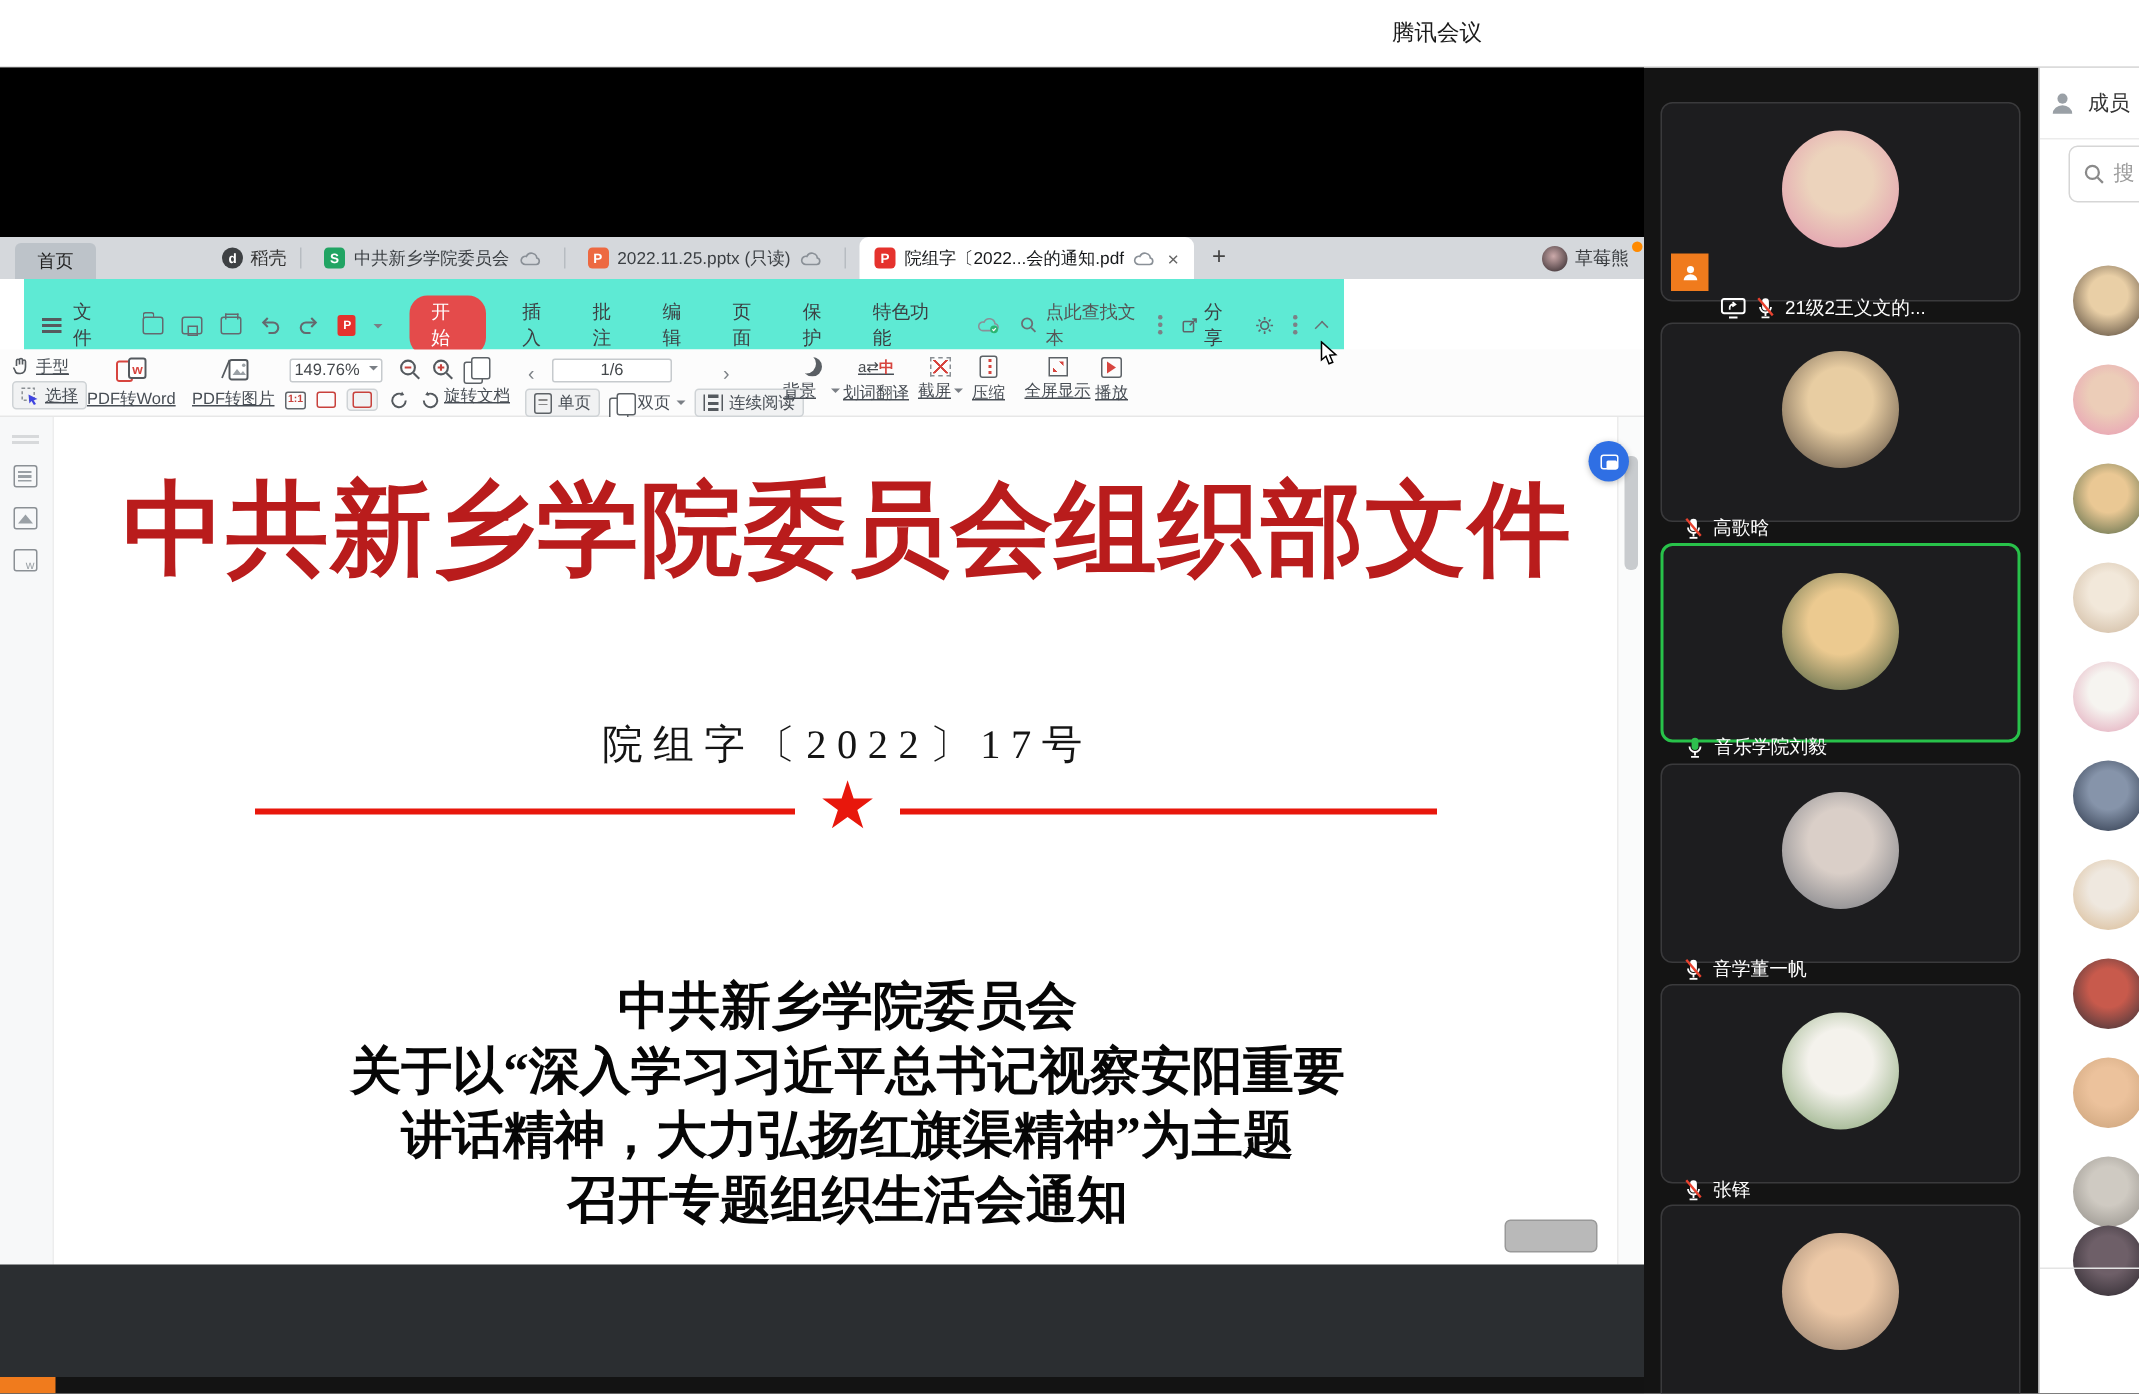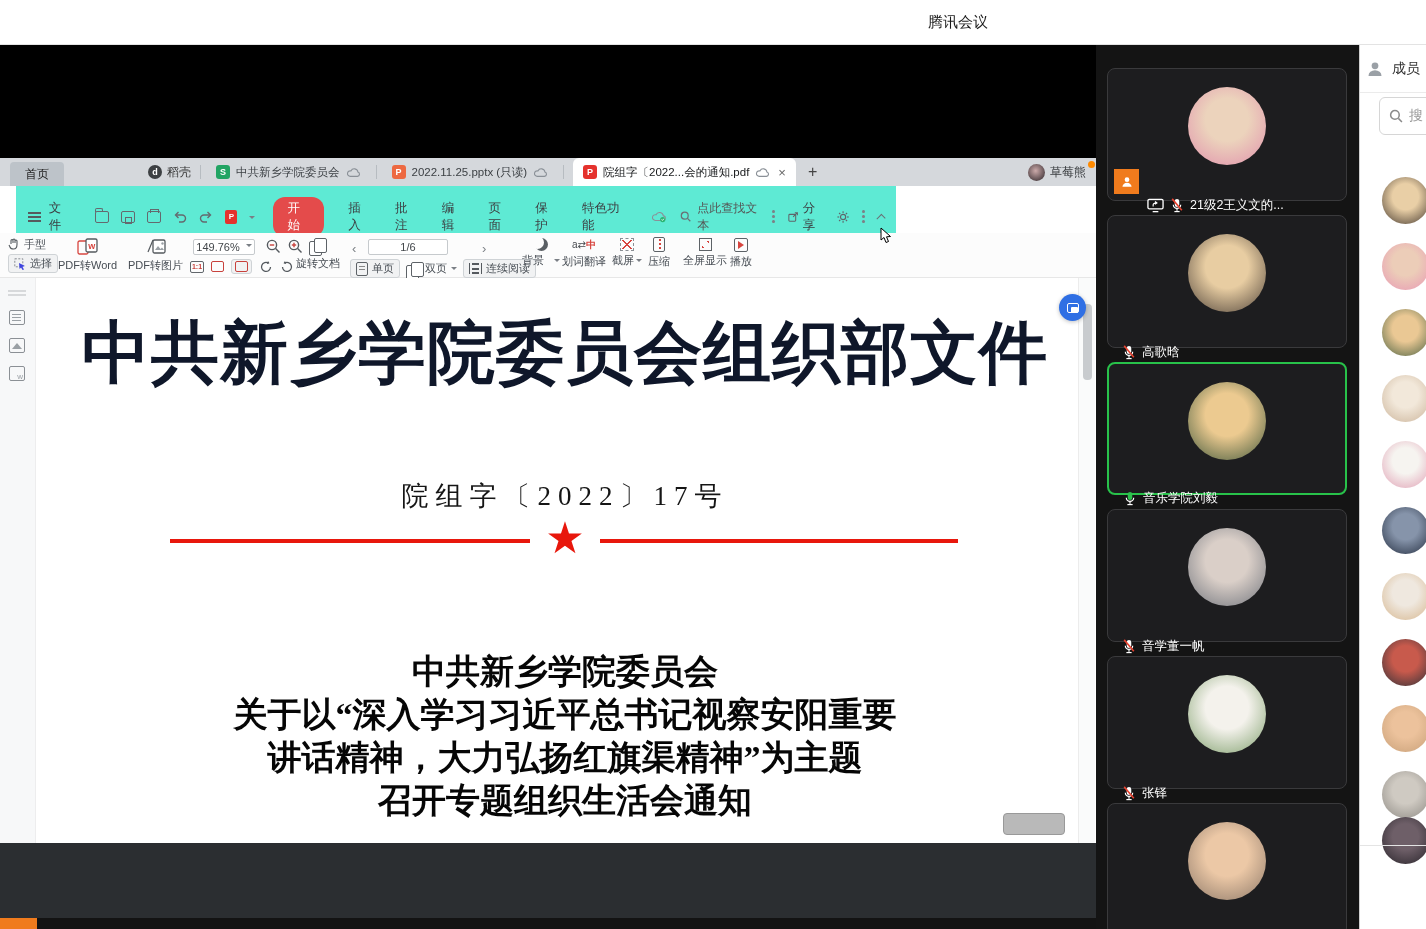--- a/index.html
+++ b/index.html
@@ -44,21 +44,21 @@
   .caret{width:0;height:0;border:3.5px solid transparent;border-top-color:#7a7f85;margin-top:4px;}
   .pill-start{background:#e44b4b;color:#fff;border-radius:12px;padding:3px 14px;font-size:12.5px;margin-right:24px;}
   .mright{margin-left:auto;display:flex;align-items:center;gap:13px;color:#55595d;}
   .searchbox{display:flex;align-items:center;gap:6px;font-size:12px;color:#555;justify-content:flex-end;}
   .dotsv{width:3px;height:3px;border-radius:50%;background:#7c8186;box-shadow:0 5px 0 #7c8186,0 10px 0 #7c8186;margin-top:-10px;}
   .chev-up{width:7px;height:7px;border-left:1.6px solid #6a6f74;border-top:1.6px solid #6a6f74;transform:rotate(45deg);margin-top:3px;}
   .sharelbl{display:flex;align-items:center;gap:4px;font-size:12.5px;color:#3c4043;}
 
   
   .toolbar{position:absolute;left:0;top:75px;width:1096px;height:45px;background:#fcfcfc;border-bottom:1px solid #e7e7e7;}
-  .tcol{position:absolute;display:flex;flex-direction:column;align-items:center;gap:2px;font-size:11px;color:#474d54;}
+  .tcol{position:absolute;display:flex;flex-direction:column;align-items:center;gap:2px;font-size:11px;color:#474d54;text-decoration:underline;}
   .trow{display:flex;align-items:center;gap:4px;font-size:11px;color:#474d54;}
   .boxed{border:1px solid #cfd3d6;background:#f1f2f3;border-radius:3px;padding:1px 5px;}
   .field{border:1px solid #c6cacd;border-radius:2px;background:#fff;display:flex;align-items:center;justify-content:center;font-size:11px;color:#43474b;}
   .doc-outline{width:12px;height:14px;border:1.2px solid #5d6267;border-radius:2px;position:relative;}
   .doc-outline.lines::after{content:"";position:absolute;left:2px;top:3px;width:6px;height:6px;background:linear-gradient(#888 0 1px,transparent 1px 3px,#888 3px 4px,transparent 4px 6px);}
   .twin{position:relative;width:18px;height:16px;}
   .twin::before,.twin::after{content:"";position:absolute;width:11px;height:13px;border:1.2px solid #5d6267;border-radius:2px;background:#fff;}
   .twin::before{left:0;top:3px;}
   .twin::after{left:5px;top:0;}
   .moon{width:13px;height:13px;border-radius:50%;box-shadow:inset -4px -2px 0 0 #5a5f64;}
@@ -79,21 +79,21 @@
 
   
   .docarea{position:absolute;left:0;top:120px;width:1096px;height:565px;background:#fff;}
   .sidebar{position:absolute;left:0;top:0;width:36px;height:565px;background:#f7f8f9;border-right:1px solid #ededee;}
   .sb-handle{position:absolute;left:8px;top:12px;width:18px;height:6px;background:linear-gradient(#d7d9db 0 2px,transparent 2px 4px,#d7d9db 4px 6px);}
   .sb-ic{position:absolute;left:9px;width:16px;height:15px;border:1.3px solid #8b9095;border-radius:2px;}
   .sb-ic.i1::after{content:"";position:absolute;left:2px;top:2.5px;width:9px;height:7px;background:linear-gradient(#9aa0a5 0 1.4px,transparent 1.4px 3px,#9aa0a5 3px 4.4px,transparent 4.4px 6px,#9aa0a5 6px 7.4px);}
   .sb-ic.i2::after{content:"";position:absolute;left:1.5px;top:4px;width:0;height:0;border-left:5px solid transparent;border-right:5px solid transparent;border-bottom:6px solid #9aa0a5;}
   .sb-ic.i3::after{content:"w";position:absolute;right:1px;bottom:-1px;font-size:8px;color:#9aa0a5;}
   .page{position:absolute;left:37px;top:0;width:1041px;height:565px;background:#fff;overflow:hidden;}
-  .letterhead{position:absolute;left:528px;top:30px;transform:translateX(-50%);white-space:nowrap;font-family:"Liberation Serif","DejaVu Serif",serif;font-weight:bold;font-size:68px;color:#0f172a;letter-spacing:1px;}
+  .letterhead{position:absolute;left:528px;top:30px;transform:translateX(-50%);white-space:nowrap;font-family:"Liberation Serif","DejaVu Serif",serif;font-weight:bold;font-size:68px;color:#b91c1c;letter-spacing:1px;}
   .docno{position:absolute;left:528px;top:200px;transform:translateX(-50%);white-space:nowrap;font-family:"Liberation Serif","DejaVu Serif",serif;font-size:27px;color:#151515;letter-spacing:7px;}
   .rule{position:absolute;top:261px;height:3.5px;background:#e8170c;}
   .rule.l{left:133px;width:360px;}
   .rule.r{left:563px;width:358px;}
   .star{position:absolute;left:528px;top:238px;transform:translateX(-50%);font-size:44px;color:#e8170c;line-height:1;}
   .doctitle{position:absolute;left:528px;top:372px;transform:translateX(-50%);width:900px;text-align:center;font-family:"Liberation Serif","DejaVu Serif",serif;font-weight:bold;font-size:34px;line-height:43px;color:#060606;white-space:nowrap;}
   .graybtn{position:absolute;left:966px;top:535px;width:62px;height:22px;background:#b9b9b9;border:1px solid #999;border-radius:4px;}
   .vscroll{position:absolute;left:1078px;top:0;width:17px;height:565px;background:#fafbfb;border-left:1px solid #ececec;}
   .vthumb{position:absolute;left:4px;top:26px;width:9px;height:76px;background:#c8cbce;border-radius:4px;}
   .floatbtn{position:absolute;left:1059px;top:136px;width:27px;height:27px;border-radius:50%;background:#2f6fe4;display:flex;align-items:center;justify-content:center;box-shadow:0 1px 4px rgba(0,0,0,.25);}

